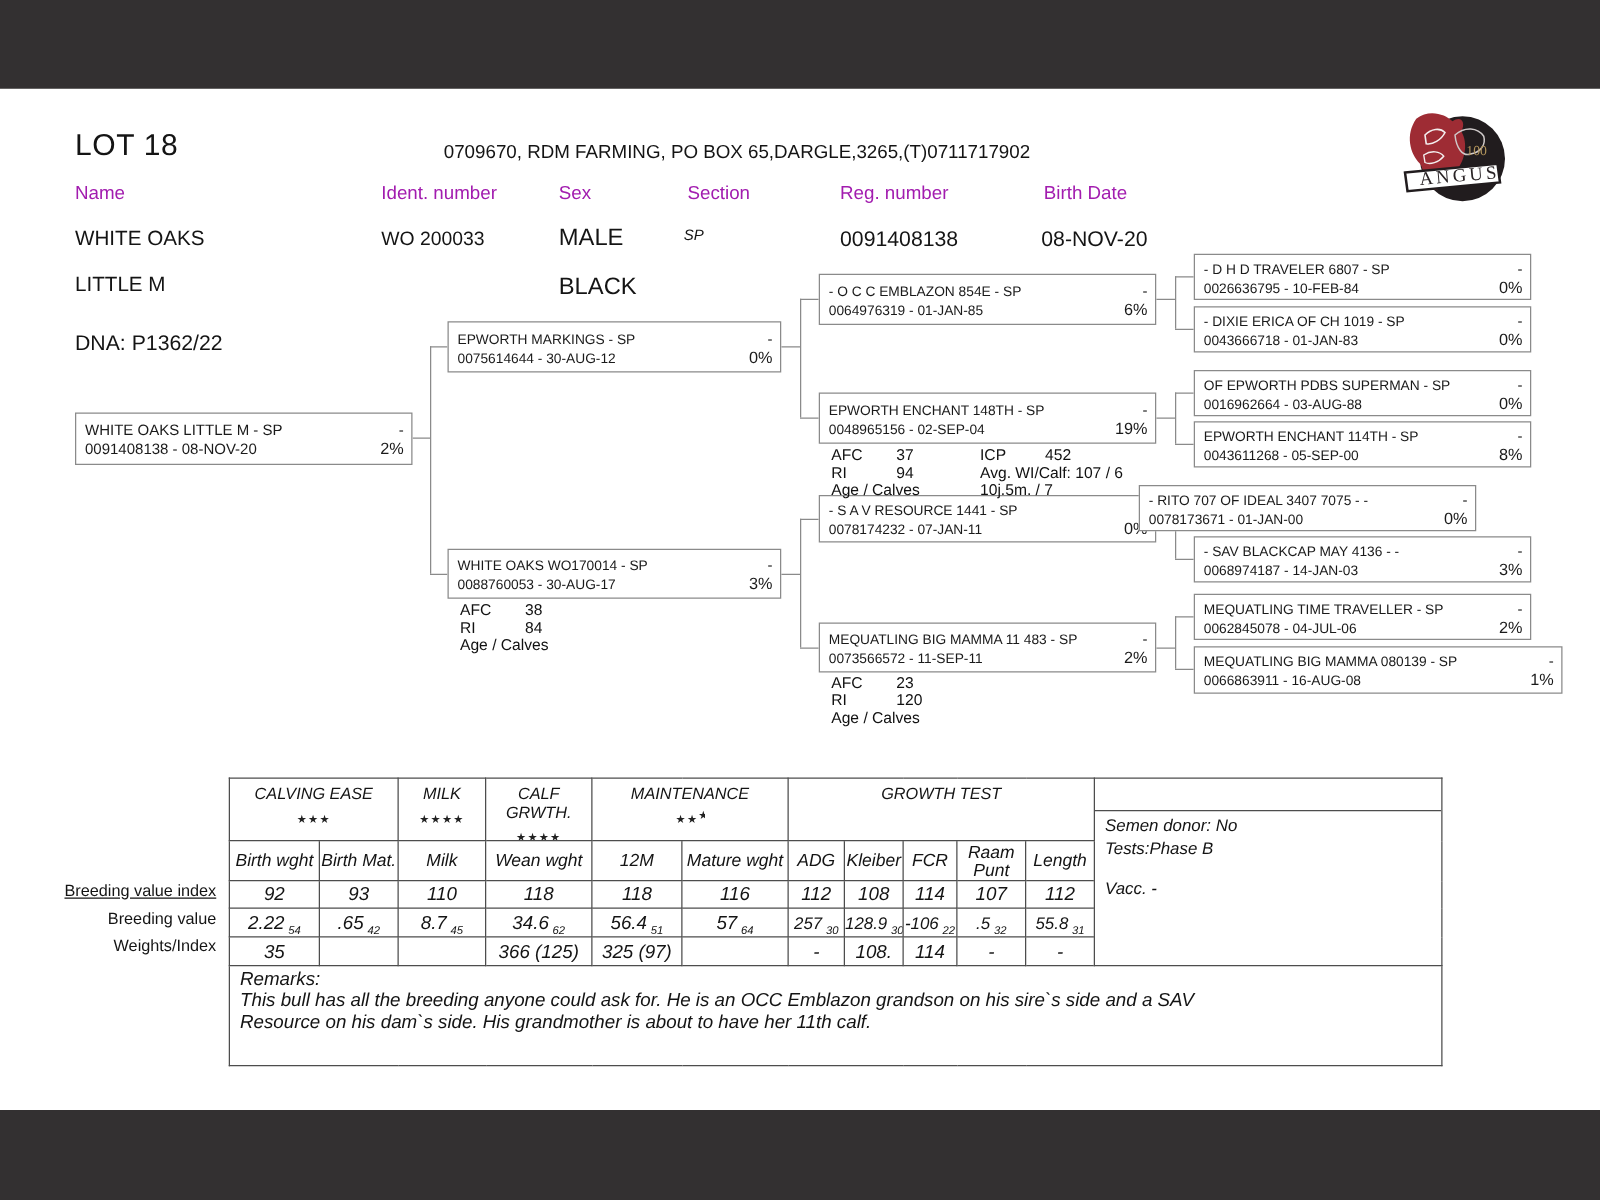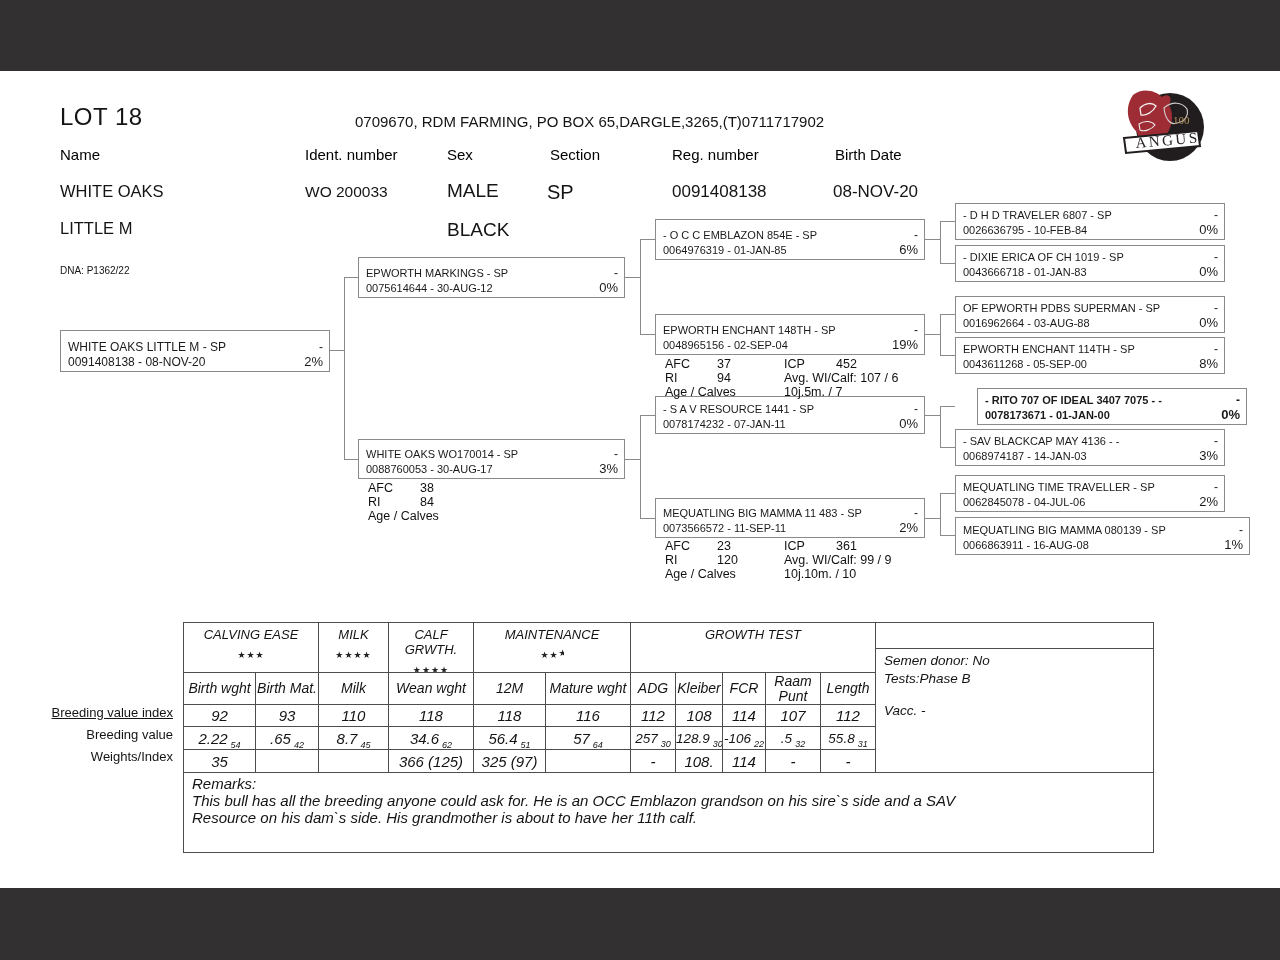--- a/index.html
+++ b/index.html
@@ -5,26 +5,26 @@
   html,body{margin:0;padding:0;background:#fff;}
   .page{position:relative;width:1280px;height:960px;background:#ffffff;overflow:hidden;
         font-family:"Liberation Sans","DejaVu Sans",sans-serif;color:#1a1a1a;}
   .bar{position:absolute;left:0;width:1280px;background:#333031;}
   .bar-top{top:0;height:71px;}
   .bar-bottom{top:888px;height:72px;}
 
   .abs{position:absolute;}
   .lot{font-size:24px;letter-spacing:.5px;color:#141414;}
   .breeder{font-size:15px;color:#141414;}
-  .flabel{font-size:15px;color:#000000;}
+  .flabel{font-size:15px;color:#a21caf;}
   .fval{color:#141414;}
 
   
   .pbox{position:absolute;background:#fff;border:1px solid #8a8a8a;box-sizing:border-box;
-        padding:3px 6px 2px 7px;display:flex;flex-direction:column;justify-content:flex-end;}
+        padding:3px 6px 2px 7px;display:flex;flex-direction:column;justify-content:center;}
   .pbox-row{display:flex;justify-content:space-between;align-items:baseline;}
   .pbox-name{font-size:11px;white-space:nowrap;}
   .pbox-dash{font-size:12px;}
   .pbox-num{font-size:11px;white-space:nowrap;}
   .pbox-pct{font-size:13px;}
   .pbox.big .pbox-name{font-size:12px;}
   .pbox.big .pbox-num{font-size:12px;}
 
   .hl{position:absolute;border-top:1px solid #8a8a8a;height:0;}
   .vl{position:absolute;border-left:1px solid #8a8a8a;width:0;}
@@ -82,24 +82,24 @@
   <div class="abs flabel" style="left:447px;top:146px;">Sex</div>
   <div class="abs flabel" style="left:550px;top:146px;">Section</div>
   <div class="abs flabel" style="left:672px;top:146px;">Reg. number</div>
   <div class="abs flabel" style="left:835px;top:146px;">Birth Date</div>
 
   <div class="abs fval" style="left:60px;top:182px;font-size:16.5px;">WHITE OAKS</div>
   <div class="abs fval" style="left:60px;top:219px;font-size:16.5px;">LITTLE M</div>
   <div class="abs fval" style="left:305px;top:183px;font-size:15.5px;">WO  200033</div>
   <div class="abs fval" style="left:447px;top:180px;font-size:19px;">MALE</div>
   <div class="abs fval" style="left:447px;top:219px;font-size:19px;">BLACK</div>
-  <div class="abs fval" style="left:547px;top:181px;font-size:20px;">SP</div>
+  <div class="abs fval" style="left:547px;top:181px;font-size:12px;font-style:italic;">SP</div>
   <div class="abs fval" style="left:672px;top:182px;font-size:17px;">0091408138</div>
   <div class="abs fval" style="left:833px;top:182px;font-size:17px;">08-NOV-20</div>
-  <div class="abs fval" style="left:60px;top:265px;font-size:10px;">DNA: P1362/22</div>
+  <div class="abs fval" style="left:60px;top:265px;font-size:17px;">DNA: P1362/22</div>
 
   <div class="hl" style="left:330px;top:350px;width:14px;"></div>
   <div class="vl" style="left:344px;top:277px;height:182px;"></div>
   <div class="hl" style="left:344px;top:277px;width:14px;"></div>
   <div class="hl" style="left:344px;top:459px;width:14px;"></div>
   <div class="hl" style="left:625px;top:277px;width:15px;"></div>
   <div class="vl" style="left:640px;top:239px;height:95px;"></div>
   <div class="hl" style="left:640px;top:239px;width:15px;"></div>
   <div class="hl" style="left:640px;top:334px;width:15px;"></div>
   <div class="hl" style="left:625px;top:459px;width:15px;"></div>
@@ -230,21 +230,21 @@
   <div class="pbox" style="left:955px;top:337px;width:270px;height:37px;">
     <div class="pbox-row">
         <span class="pbox-name">EPWORTH ENCHANT 114TH - SP</span>
         <span class="pbox-dash">-</span>
       </div>
     <div class="pbox-row">
         <span class="pbox-num">0043611268 - 05-SEP-00</span>
         <span class="pbox-pct">8%</span>
       </div>
   </div>
-  <div class="pbox" style="left:977px;top:388px;width:270px;height:37px;font-weight:bold;">
+  <div class="pbox" style="left:911px;top:388px;width:270px;height:37px;">
     <div class="pbox-row">
         <span class="pbox-name">- RITO 707 OF IDEAL 3407 7075 - -</span>
         <span class="pbox-dash">-</span>
       </div>
     <div class="pbox-row">
         <span class="pbox-num">0078173671 - 01-JAN-00</span>
         <span class="pbox-pct">0%</span>
       </div>
   </div>
   <div class="pbox" style="left:955px;top:429px;width:270px;height:37px;">
@@ -297,25 +297,20 @@
       <div><span class="sl">RI</span><span>84</span></div>
       <div>Age / Calves</div>
     </div>
   </div>
 
   <div class="stats" style="left:665px;top:539px;width:258px;">
     <div class="stats-left">
       <div><span class="sl">AFC</span><span>23</span></div>
       <div><span class="sl">RI</span><span>120</span></div>
       <div>Age / Calves</div>
-    </div>
-    <div class="stats-right">
-      <div><span class="sl">ICP</span><span>361</span></div>
-      <div>Avg. WI/Calf:  99 / 9</div>
-      <div>10j.10m. / 10</div>
     </div>
   </div>
 
   <div class="rowlabel" style="top:705px;text-decoration:underline;">Breeding value index</div>
   <div class="rowlabel" style="top:727px;">Breeding value</div>
   <div class="rowlabel" style="top:749px;">Weights/Index</div>
 
   <table class="bvtable">
     <colgroup>
       <col style="width:72px">

